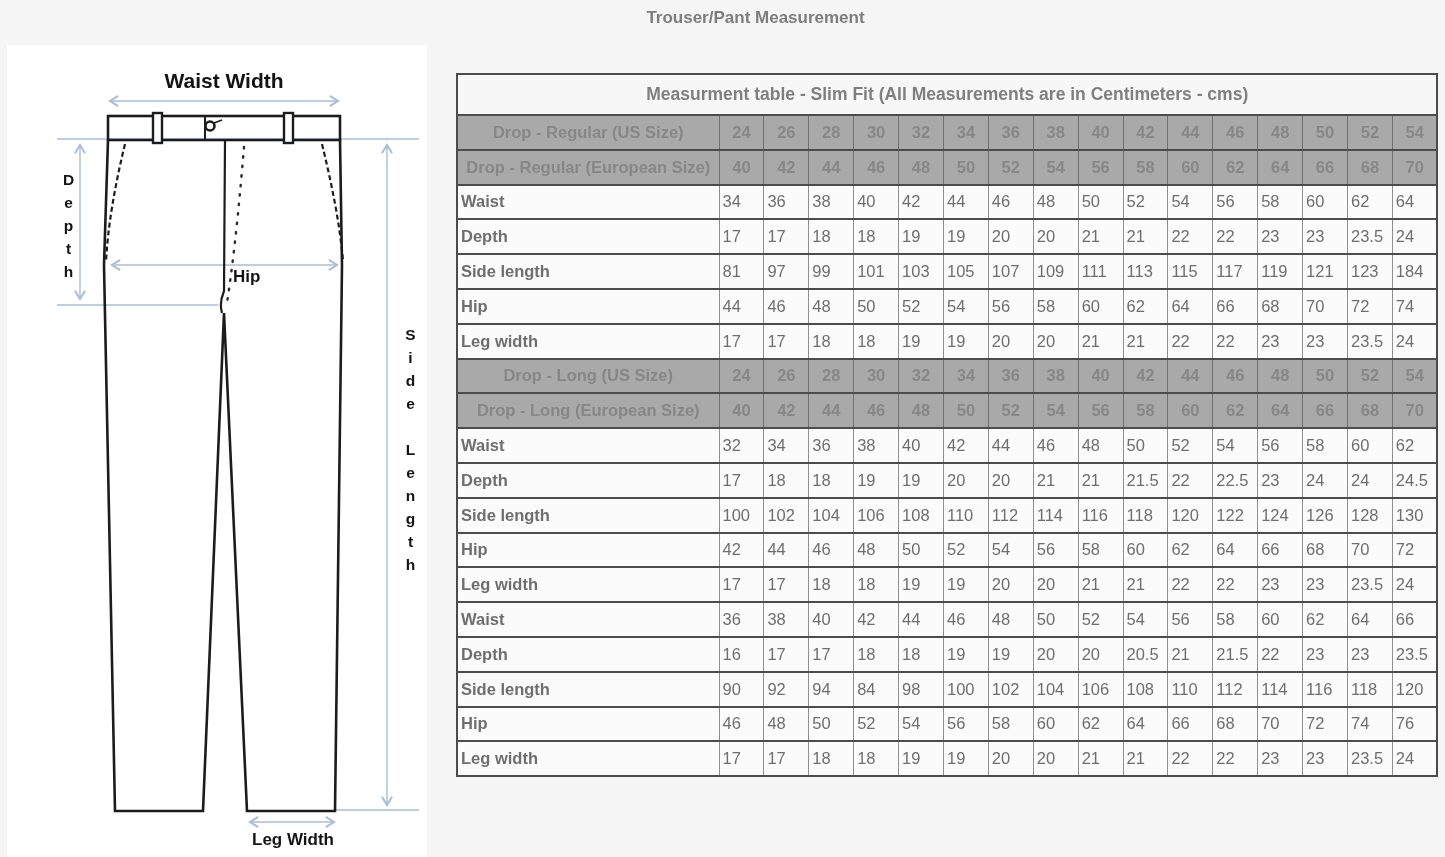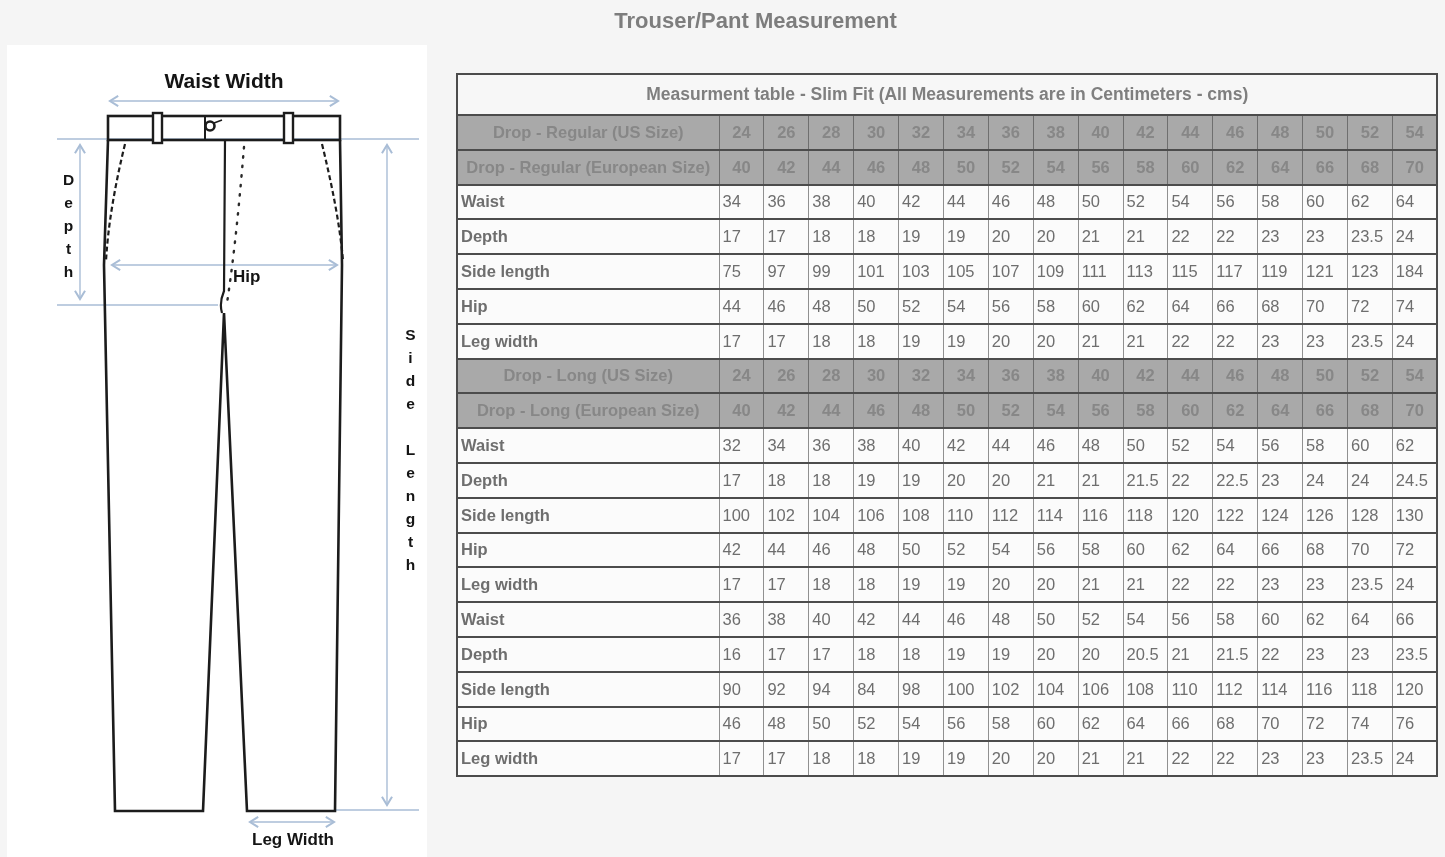--- a/index.html
+++ b/index.html
@@ -8,21 +8,21 @@
     position:relative;
     background:#f5f5f5;
     font-family:"Liberation Sans", sans-serif;
     overflow:hidden;
   }
 
   
   .page-title {
     position:absolute; top:8px; left:0; width:100%;
     text-align:center; padding-left:66px;
-    font-size:22px; font-weight:bold; color:#7d7d7d;
+    font-size:17px; font-weight:bold; color:#7d7d7d;
   }
 
   
   .diagram-panel {
     position:absolute; left:7px; top:45px; width:420px; height:812px;
     background:#ffffff;
   }
   .diagram-panel svg { position:absolute; left:0; top:0; }
   .dlabel { position:absolute; color:#141414; font-weight:bold; }
   .lbl-waist-width { left:101px; top:24px; width:232px; text-align:center; font-size:21px; }
@@ -188,21 +188,21 @@
           <td>21</td>
           <td>22</td>
           <td>22</td>
           <td>23</td>
           <td>23</td>
           <td>23.5</td>
           <td>24</td>
         </tr>
         <tr class="data">
           <td class="lbl">Side length</td>
-          <td>75</td>
+          <td>81</td>
           <td>97</td>
           <td>99</td>
           <td>101</td>
           <td>103</td>
           <td>105</td>
           <td>107</td>
           <td>109</td>
           <td>111</td>
           <td>113</td>
           <td>115</td>

